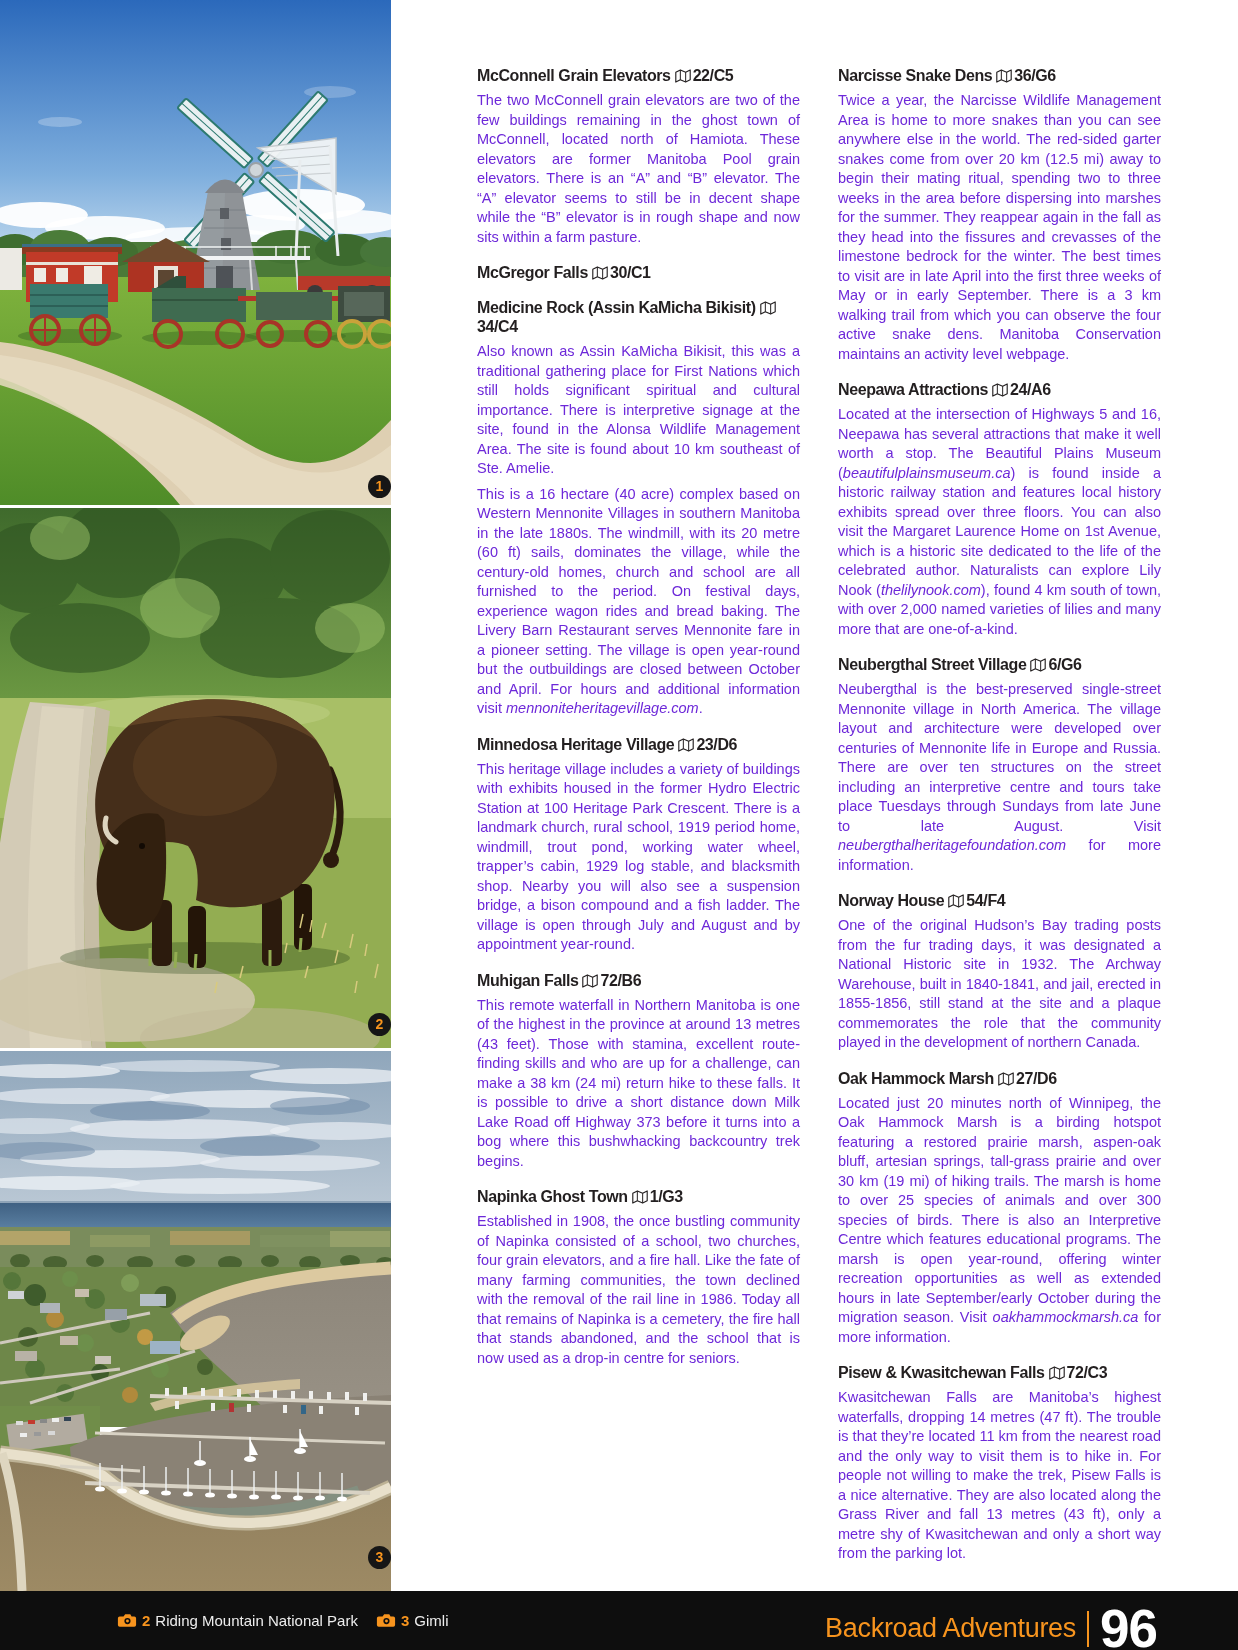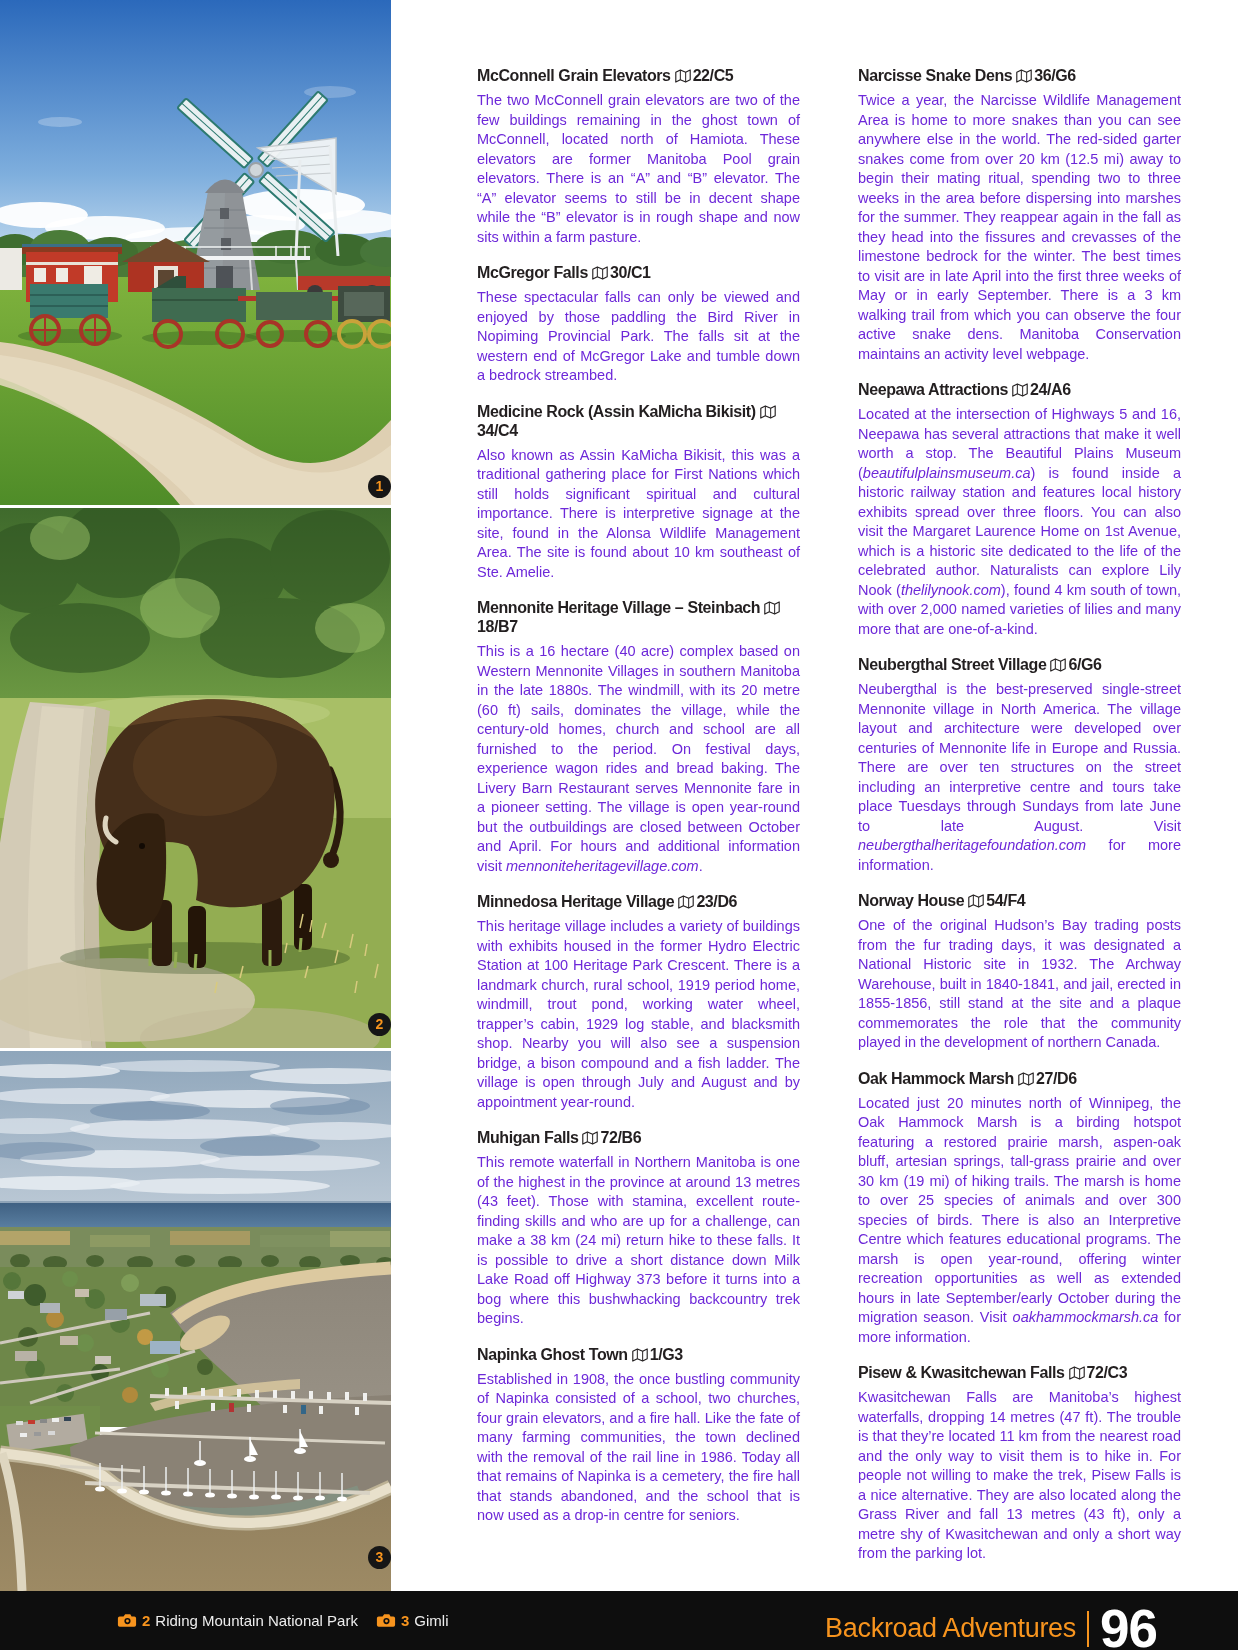--- a/index.html
+++ b/index.html
@@ -13,21 +13,21 @@
   .photo-badge{position:absolute;left:368px;width:23px;height:23px;border-radius:50%;
         background:#161616;color:#f7941e;font-weight:700;font-size:14px;line-height:23px;
         text-align:center;}
   .photo1 .photo-badge{top:475px;}
   .photo2 .photo-badge{top:505px;}
   .photo3 .photo-badge{top:495px;}
 
   
   .col{position:absolute;top:66px;width:323px;}
   .col0{left:477px;}
-  .col1{left:858px;}
+  .col1{left:838px;}
   .entry-title{margin:16px 0 0 0;font-size:16px;line-height:19px;font-weight:700;
         color:#231f20;letter-spacing:-0.4px;}
   .entry:first-child .entry-title{margin-top:0;}
   .map-icon{display:inline-block;color:#231f20;margin:0 2px 0 4px;}
   .map-icon svg{width:16px;height:14px;vertical-align:-2px;display:inline-block;}
   .ref{white-space:nowrap;}
   .entry p{margin:6px 0 0 0;font-size:14.5px;line-height:19.5px;color:#6d28d9;
         text-align:justify;hyphens:auto;-webkit-hyphens:auto;}
   .entry p i{font-style:italic;}
 
@@ -482,36 +482,30 @@
                 <line x1="16" y1="4.8" x2="16" y2="19.4" stroke="currentColor" stroke-width="1.5"></line>
               </svg></span><span class="ref">22/C5</span></h3>
           <p><span>The two McConnell grain elevators are two of the few buildings remaining in the ghost town of McConnell, located north of Hamiota. These elevators are former Manitoba Pool grain elevators. There is an “A” and “B” elevator. The “A” elevator seems to still be in decent shape while the “B” elevator is in rough shape and now sits within a farm pasture.</span></p>
         </section>
         <section class="entry">
           <h3 class="entry-title"><span>McGregor Falls</span><span class="map-icon"><svg viewBox="0 0 24 21">
                 <path d="M1.2 4.8 L8 1.4 L16 4.8 L22.8 1.4 L22.8 16.2 L16 19.6 L8 16.2 L1.2 19.6 Z" fill="none" stroke="currentColor" stroke-width="1.7" stroke-linejoin="round"></path>
                 <line x1="8" y1="1.6" x2="8" y2="16.2" stroke="currentColor" stroke-width="1.5"></line>
                 <line x1="16" y1="4.8" x2="16" y2="19.4" stroke="currentColor" stroke-width="1.5"></line>
               </svg></span><span class="ref">30/C1</span></h3>
-          <p><span>These spectacular falls can only be viewed and enjoyed by those paddling the Bird River in Nopiming Provincial Park. The falls sit at the western end of McGregor Lake and tumble down a bedrock streambed.</span></p>
         </section>
         <section class="entry">
           <h3 class="entry-title"><span>Medicine Rock (Assin KaMicha Bikisit)</span><span class="map-icon"><svg viewBox="0 0 24 21">
                 <path d="M1.2 4.8 L8 1.4 L16 4.8 L22.8 1.4 L22.8 16.2 L16 19.6 L8 16.2 L1.2 19.6 Z" fill="none" stroke="currentColor" stroke-width="1.7" stroke-linejoin="round"></path>
                 <line x1="8" y1="1.6" x2="8" y2="16.2" stroke="currentColor" stroke-width="1.5"></line>
                 <line x1="16" y1="4.8" x2="16" y2="19.4" stroke="currentColor" stroke-width="1.5"></line>
               </svg></span><span class="ref">34/C4</span></h3>
           <p><span>Also known as Assin KaMicha Bikisit, this was a traditional gathering place for First Nations which still holds significant spiritual and cultural importance. There is interpretive signage at the site, found in the Alonsa Wildlife Management Area. The site is found about 10 km southeast of Ste. Amelie.</span></p>
         </section>
         <section class="entry">
-          <h3 class="entry-title"><span>Mennonite Heritage Village – Steinbach</span><span class="map-icon"><svg viewBox="0 0 24 21">
-                <path d="M1.2 4.8 L8 1.4 L16 4.8 L22.8 1.4 L22.8 16.2 L16 19.6 L8 16.2 L1.2 19.6 Z" fill="none" stroke="currentColor" stroke-width="1.7" stroke-linejoin="round"></path>
-                <line x1="8" y1="1.6" x2="8" y2="16.2" stroke="currentColor" stroke-width="1.5"></line>
-                <line x1="16" y1="4.8" x2="16" y2="19.4" stroke="currentColor" stroke-width="1.5"></line>
-              </svg></span><span class="ref">18/B7</span></h3>
           <p><span>This is a 16 hectare (40 acre) complex based on Western Mennonite Villages in southern Manitoba in the late 1880s. The windmill, with its 20 metre (60 ft) sails, dominates the village, while the century-old homes, church and school are all furnished to the period. On festival days, experience wagon rides and bread baking. The Livery Barn Restaurant serves Mennonite fare in a pioneer setting. The village is open year-round but the outbuildings are closed between October and April. For hours and additional information visit </span><i>mennoniteheritagevillage.com</i><span>.</span></p>
         </section>
         <section class="entry">
           <h3 class="entry-title"><span>Minnedosa Heritage Village</span><span class="map-icon"><svg viewBox="0 0 24 21">
                 <path d="M1.2 4.8 L8 1.4 L16 4.8 L22.8 1.4 L22.8 16.2 L16 19.6 L8 16.2 L1.2 19.6 Z" fill="none" stroke="currentColor" stroke-width="1.7" stroke-linejoin="round"></path>
                 <line x1="8" y1="1.6" x2="8" y2="16.2" stroke="currentColor" stroke-width="1.5"></line>
                 <line x1="16" y1="4.8" x2="16" y2="19.4" stroke="currentColor" stroke-width="1.5"></line>
               </svg></span><span class="ref">23/D6</span></h3>
           <p><span>This heritage village includes a variety of buildings with exhibits housed in the former Hydro Electric Station at 100 Heritage Park Crescent. There is a landmark church, rural school, 1919 period home, windmill, trout pond, working water wheel, trapper’s cabin, 1929 log stable, and blacksmith shop. Nearby you will also see a suspension bridge, a bison compound and a fish ladder. The village is open through July and August and by appointment year-round.</span></p>
         </section>

